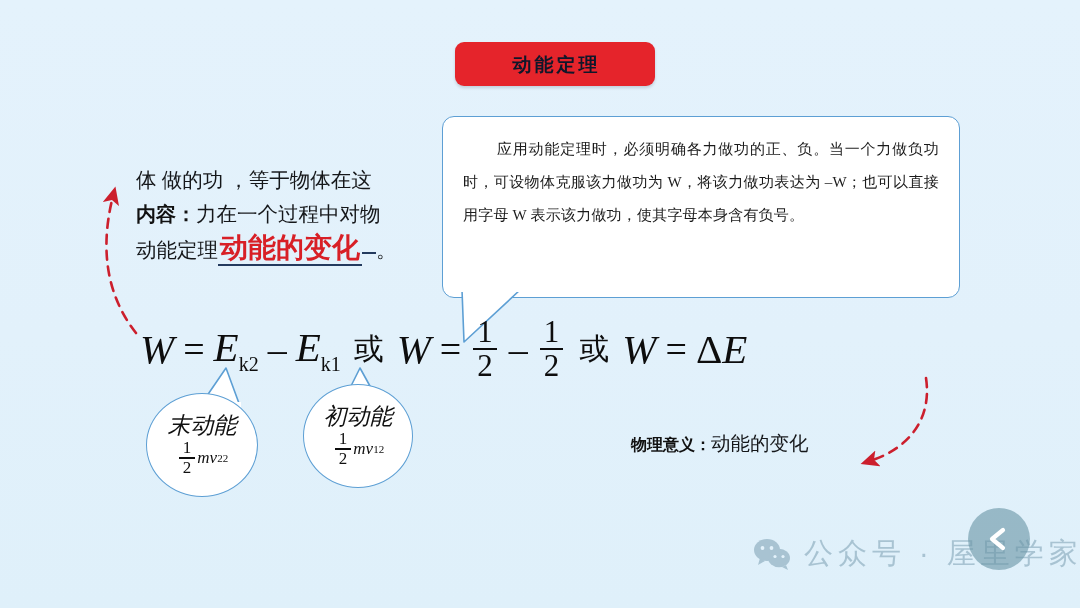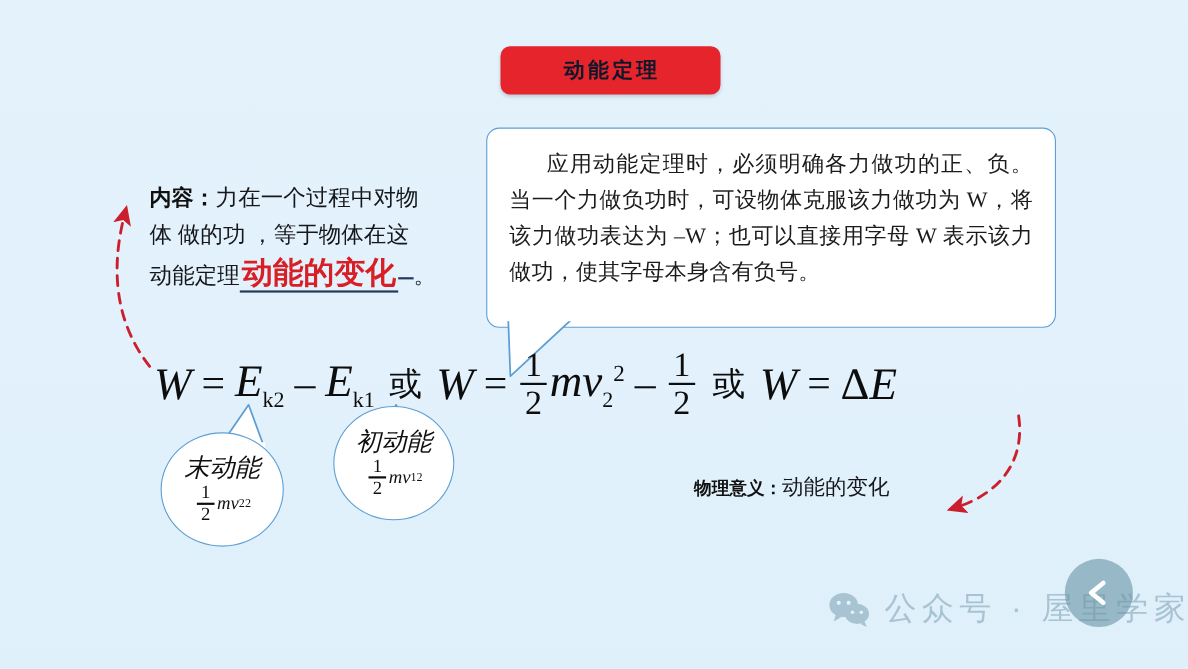--- a/index.html
+++ b/index.html
@@ -55,21 +55,21 @@
     width: 518px;
     height: 182px;
     background: #ffffff;
     border: 1.6px solid #5d9fd4;
     border-radius: 12px;
     box-sizing: border-box;
     padding: 16px 20px 10px 20px;
   }
   .callout-text {
     font-family: "Liberation Serif", "DejaVu Serif", serif;
-    font-size: 20px;
+    font-size: 15px;
     line-height: 33px;
     color: #1b1b1b;
     text-indent: 34px;
     text-align: justify;
     letter-spacing: .2px;
   }
   .callout-tail {
     position: absolute;
     left: 442px;
     top: 290px;
@@ -168,21 +168,21 @@
     background: #ffffff;
     border: 1.6px solid #5d9fd4;
     border-radius: 50%;
     box-sizing: border-box;
     display: flex;
     flex-direction: column;
     align-items: center;
     justify-content: center;
   }
   .bubble-1 { left: 146px; top: 393px; width: 112px; height: 104px; }
-  .bubble-2 { left: 303px; top: 369px; width: 110px; height: 104px; }
+  .bubble-2 { left: 303px; top: 384px; width: 110px; height: 104px; }
   .bubble-title {
     font-size: 23px;
     font-style: italic;
     color: #101010;
     line-height: 1.1;
     margin-bottom: 1px;
     white-space: nowrap;
   }
   .bubble-formula {
     font-size: 17px;
@@ -267,44 +267,43 @@
   <div class="callout">
     <div class="callout-text">应用动能定理时，必须明确各力做功的正、负。当一个力做负功时，可设物体克服该力做功为 W，将该力做功表达为 –W；也可以直接用字母 W 表示该力做功，使其字母本身含有负号。</div>
   </div>
   <svg class="callout-tail" viewBox="0 0 120 62">
     <polygon points="20,0 78,0 22,52" fill="#ffffff" stroke="#5d9fd4" stroke-width="1.6" stroke-linejoin="round"></polygon>
     <rect x="18" y="-4" width="64" height="6" fill="#ffffff"></rect>
   </svg>
 
   <div class="content-block">
     <div class="content-line">
+      <span>体 做的功   ，等于物体在这</span>
+    </div>
+    <div class="content-line">
       <span class="content-label">内容：</span><span>力在一个过程中对物</span>
-    </div>
-    <div class="content-line">
-      <span>体 做的功   ，等于物体在这</span>
     </div>
     <div class="content-line">
       <span>动能定理</span><span class="emph-red">动能的变化</span><span class="tail-underline"></span><span>。</span>
     </div>
   </div>
 
   <div class="formula-row">
     <span class="f-var">W</span>
     <span class="f-op">=</span>
     <span class="f-var"><span>E</span><span class="sub">k2</span></span>
     <span class="f-op">–</span>
     <span class="f-var"><span>E</span><span class="sub">k1</span></span>
     <span class="f-cn">或</span>
     <span class="f-var">W</span>
     <span class="f-op">=</span>
     <span class="frac">
       <span class="num">1</span>
       <span class="den">2</span>
     </span>
-    <span class="f-var"><span>m</span><span>v</span><span class="sub">2</span><span class="sup">2</span></span>
     <span class="f-op">–</span>
     <span class="frac">
       <span class="num">1</span>
       <span class="den">2</span>
     </span>
     <span class="f-cn">或</span>
     <span class="f-var">W</span>
     <span class="f-op">=</span>
     <span class="f-var"><span style="font-style:normal">Δ</span><span>E</span></span>
   </div>

